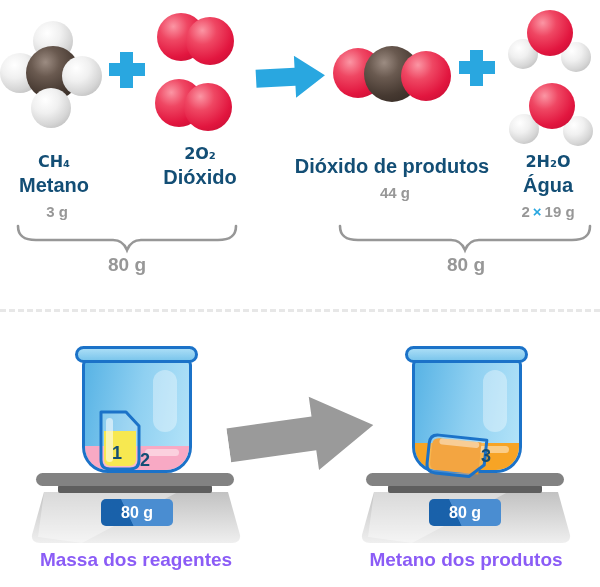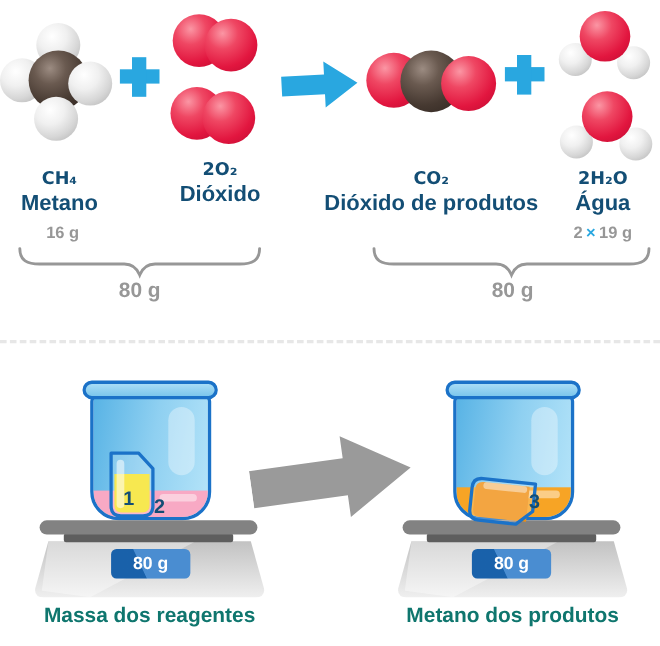--- a/index.html
+++ b/index.html
@@ -49,21 +49,21 @@
   
   .platform{position:absolute;width:198px;height:13px;border-radius:7px;background:#828282;z-index:4;}
   .strip{position:absolute;width:154px;height:8px;border-radius:2px;background:#5E5E5E;z-index:3;}
   .sbody{position:absolute;z-index:2;}
   .display{position:absolute;width:72px;height:27px;border-radius:5px;background:#1D71C6;z-index:5;
            color:#fff;font-weight:bold;font-size:16px;text-align:center;line-height:27px;}
   .display::after{content:'';position:absolute;inset:0;border-radius:inherit;
            background:linear-gradient(65deg, rgba(0,0,0,0.14) 38%, rgba(255,255,255,0.20) 39%);}
   .display span{position:relative;z-index:1;}
 
-  .caption{position:absolute;width:252px;text-align:center;font-weight:bold;font-size:19px;color:#0f766e;}
+  .caption{position:absolute;width:252px;text-align:center;font-weight:bold;font-size:19px;color:#8b5cf6;}
   .arrow-el{position:absolute;}
 </style>
 </head>
 <body>
 
 <div class="page">
 
   <section>
 
     <div>
@@ -104,31 +104,31 @@
     </div>
     <div>
       <div class="sph hyd" style="left:509px;top:114px;width:30px;height:30px;"></div>
       <div class="sph hyd" style="left:563px;top:116px;width:30px;height:30px;"></div>
       <div class="sph red" style="left:529px;top:83px;width:46px;height:46px;"></div>
     </div>
 
     <div class="col" style="left:-6px;top:152px;width:120px;">
       <div class="formula">CH₄</div>
       <div class="name">Metano</div>
-      <div class="mass"><span></span><span class="x"></span><span>16 g</span></div>
+      <div class="mass"><span></span><span class="x"></span><span>3 g</span></div>
     </div>
 
     <div class="col" style="left:125px;top:144px;width:150px;">
       <div class="formula">2O₂</div>
       <div class="name">Dióxido</div>
     </div>
 
     <div class="col" style="left:282px;top:152px;width:220px;">
-      <div class="formula">CO₂</div>
       <div class="name">Dióxido de produtos</div>
+      <div class="mass"><span></span><span class="x"></span><span>44 g</span></div>
     </div>
 
     <div class="col" style="left:488px;top:152px;width:120px;">
       <div class="formula">2H₂O</div>
       <div class="name">Água</div>
       <div class="mass"><span>2</span><span class="x">×</span><span>19 g</span></div>
     </div>
 
     <svg class="brace" style="left:16px;top:224px;" width="222" height="30" viewBox="0 0 222 30">
       <path d="M2,2 C2,13 9,16 20,16 L97,16 Q107,16 111,26 Q115,16 125,16 L202,16 C213,16 220,13 220,2" fill="none" stroke="#979797" stroke-width="2.6" stroke-linecap="round"></path>

